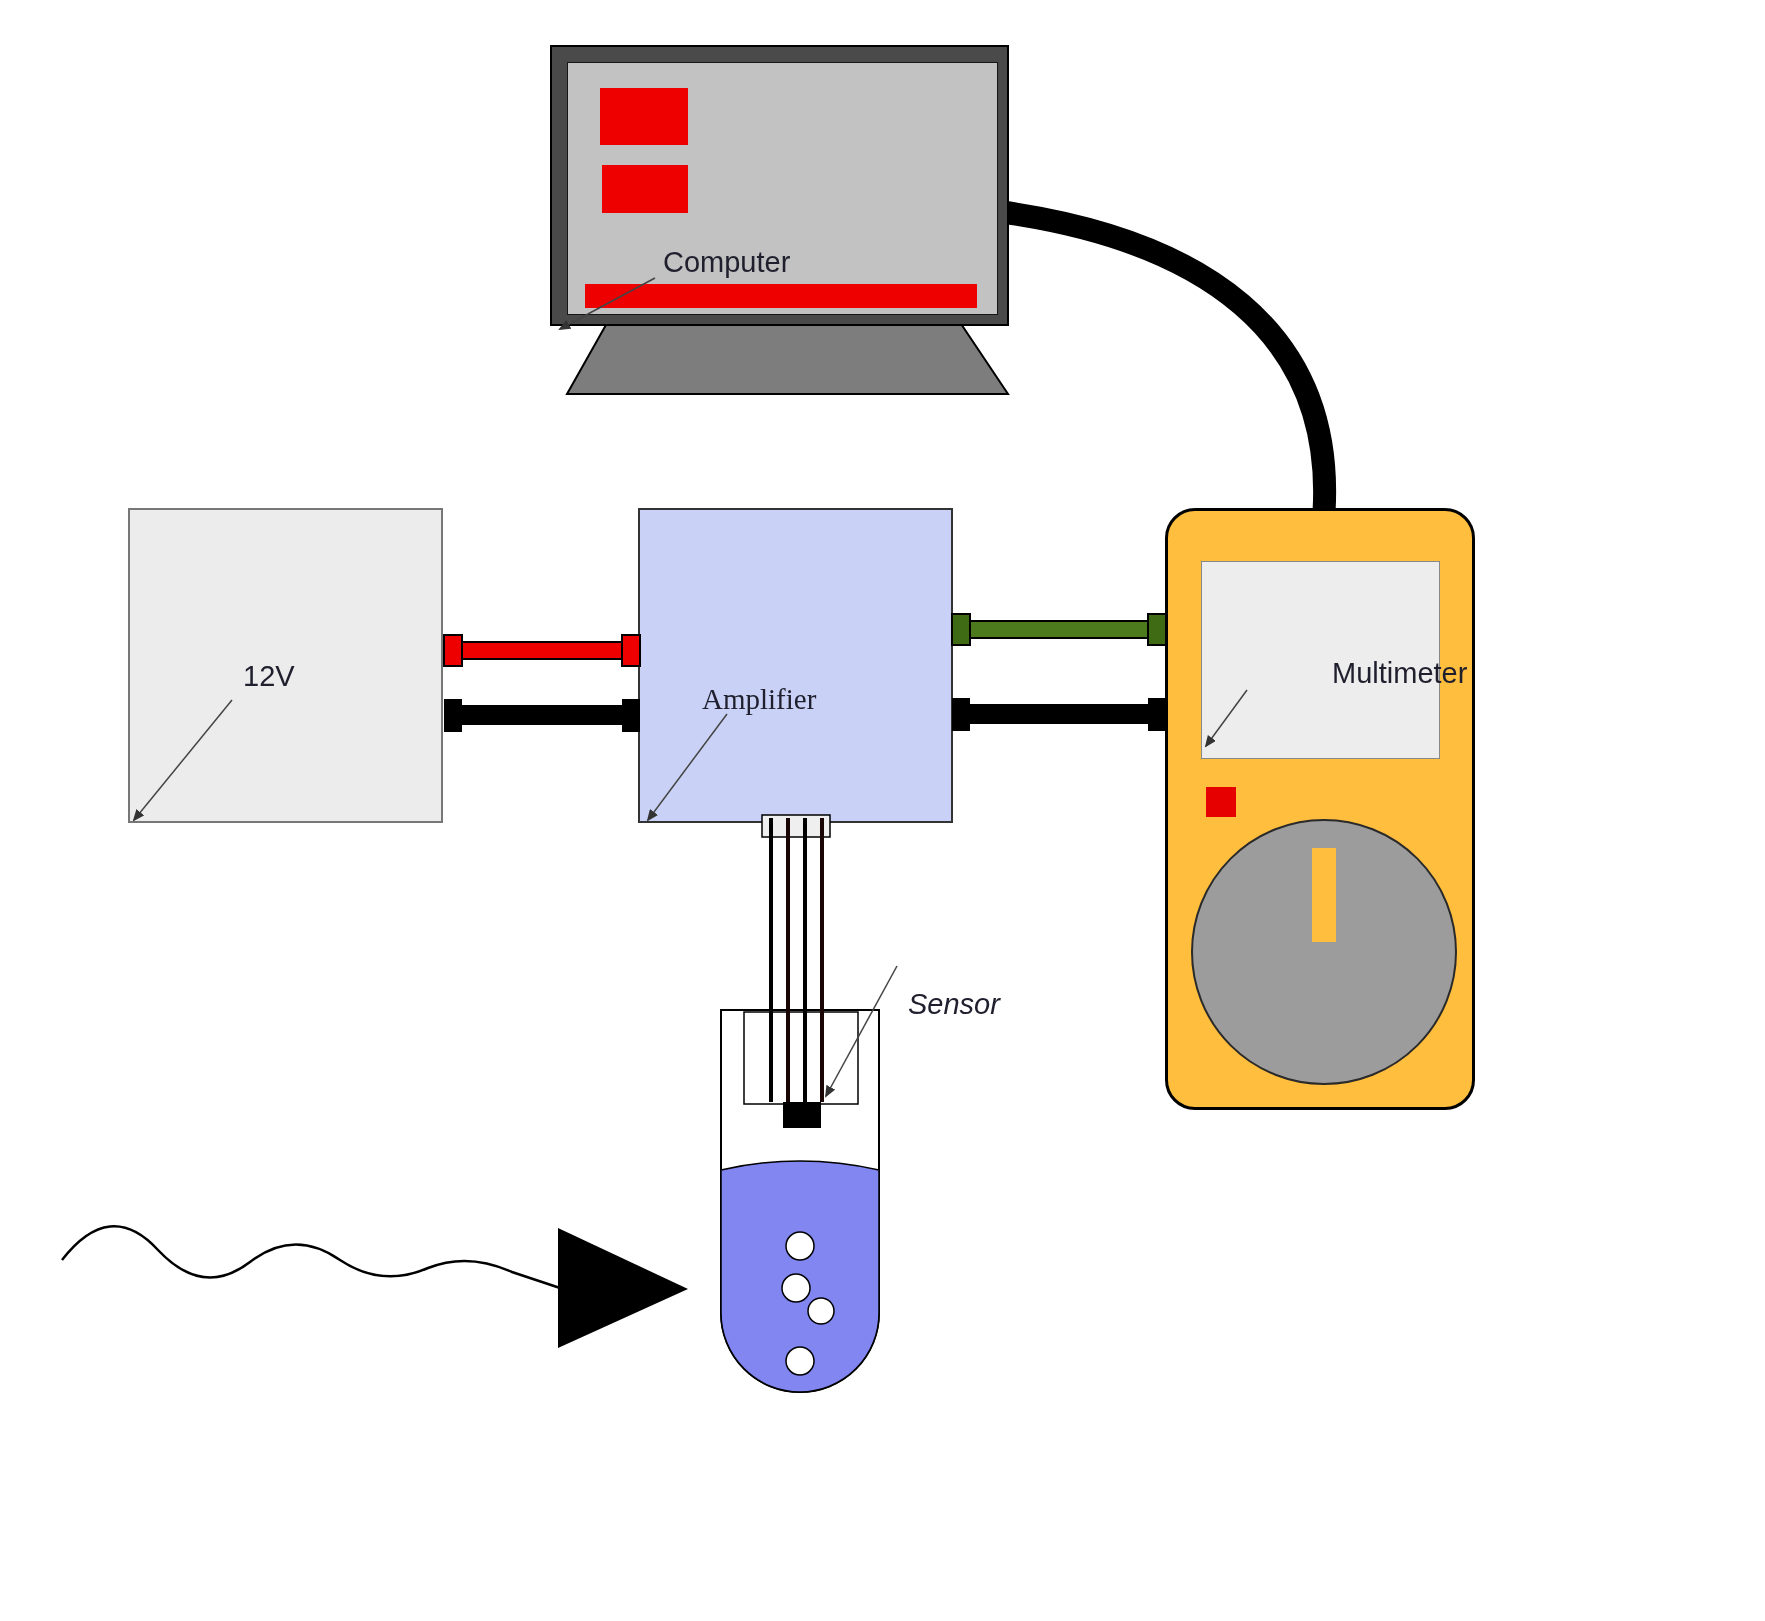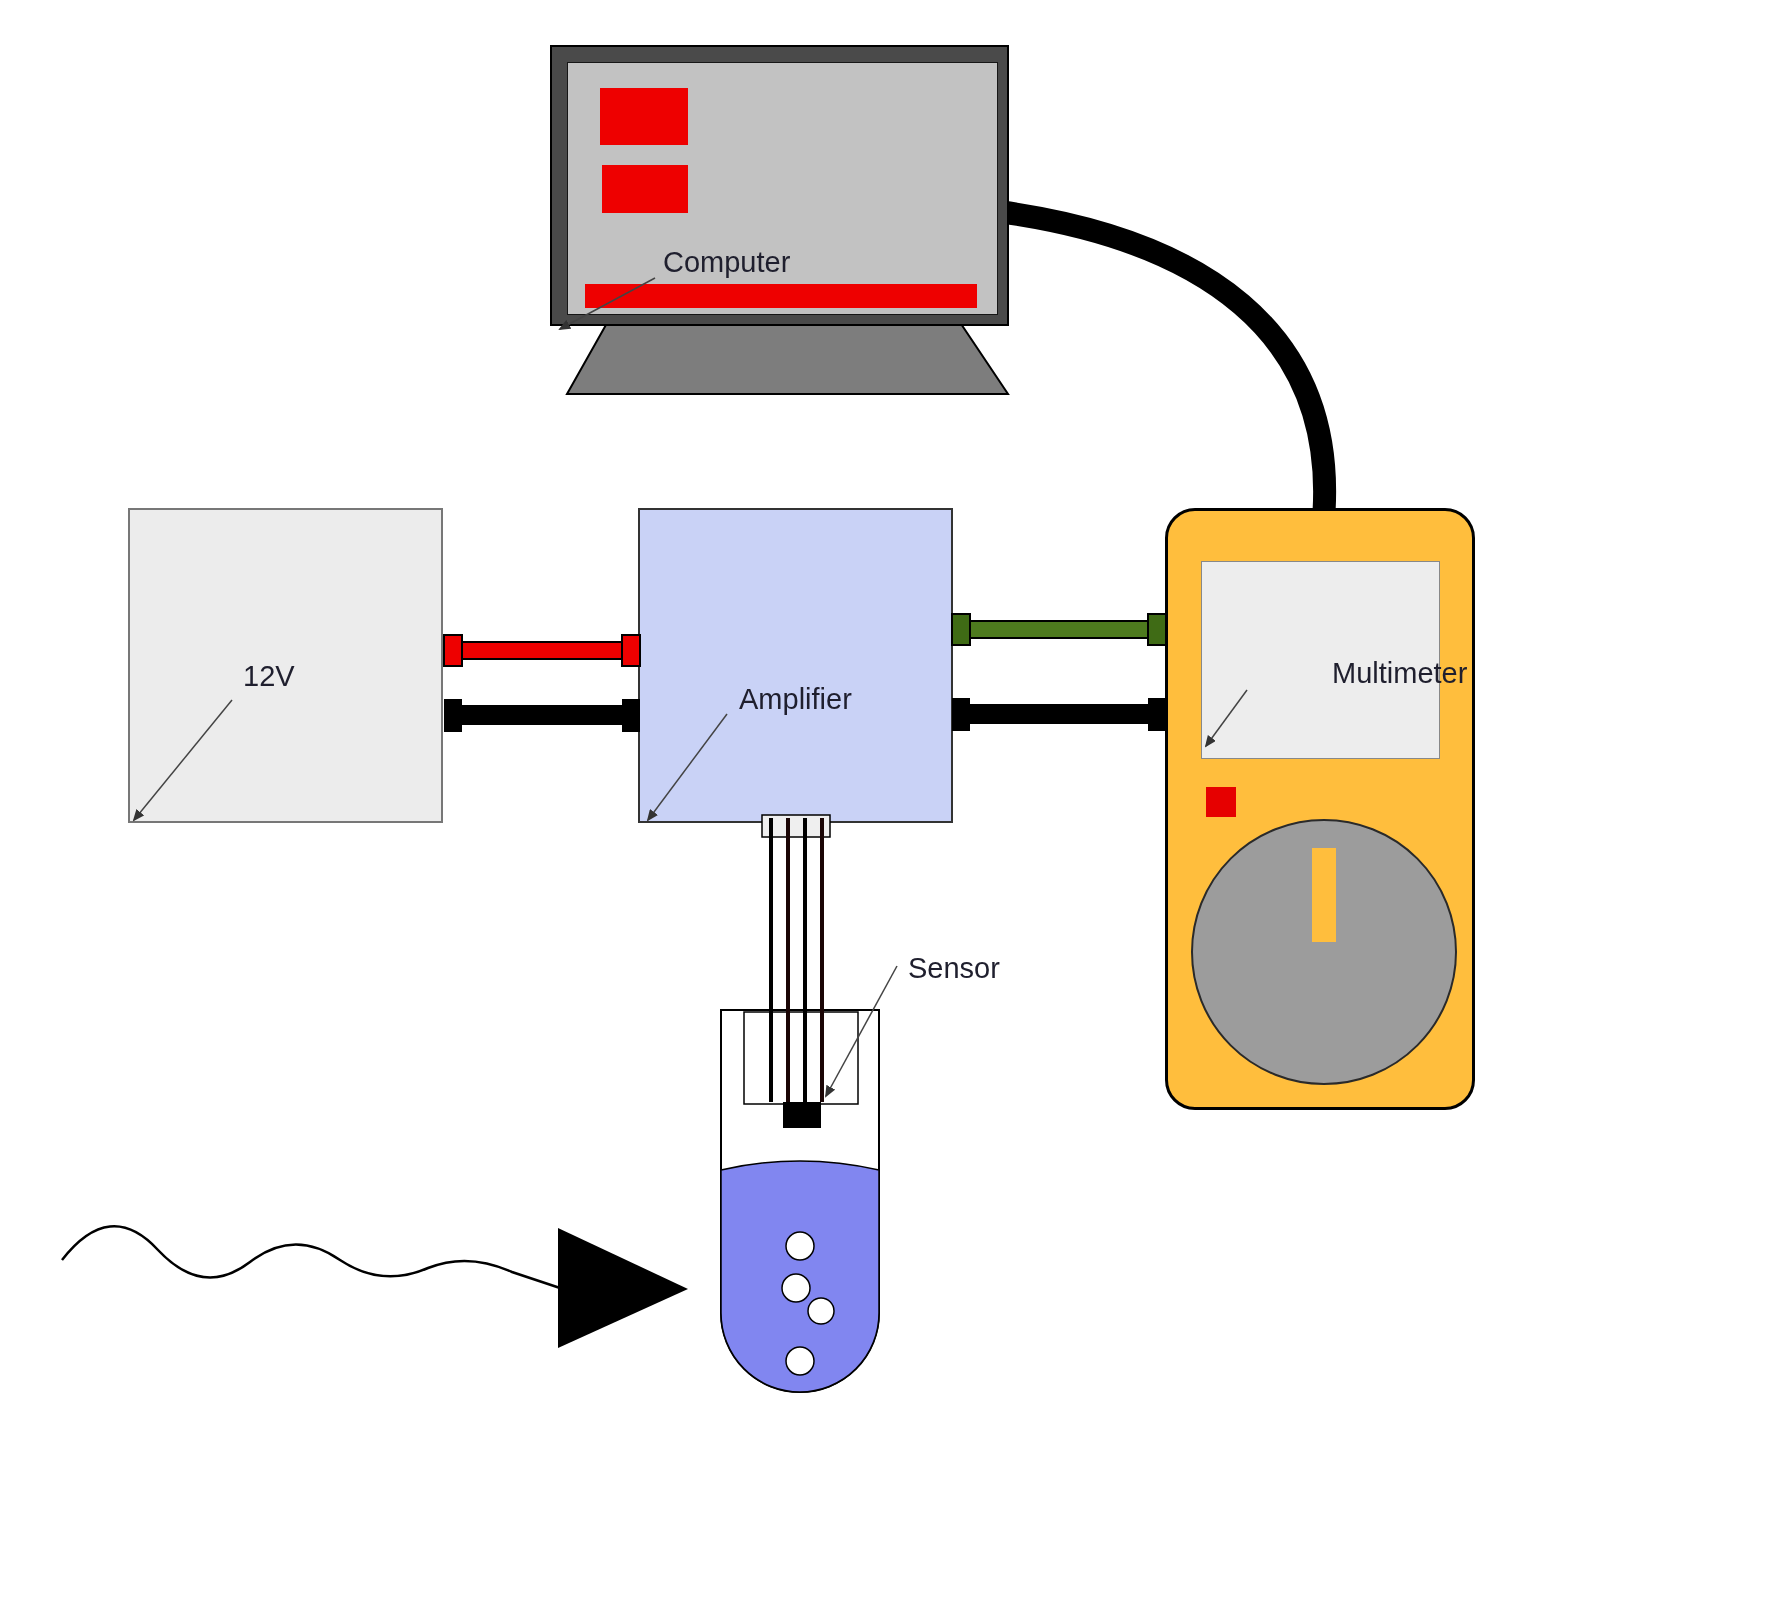--- a/index.html
+++ b/index.html
@@ -26,23 +26,23 @@
   
   #multimeter{left:1165px;top:508px;width:310px;height:602px;background:#ffbe3d;border:3px solid #000;border-radius:30px;}
   #mm-display{position:absolute;left:33px;top:50px;width:237px;height:196px;background:#ededed;border:1px solid #888;}
   #mm-button{position:absolute;left:38px;top:276px;width:30px;height:30px;background:#e60000;}
   #mm-dial{position:absolute;left:23px;top:308px;width:262px;height:262px;background:#9c9c9c;border:2px solid #2a2a2a;border-radius:50%;}
   #mm-slot{position:absolute;left:119px;top:27px;width:24px;height:94px;background:#ffbe3d;}
 
   
   #computer-label{left:663px;top:246px;}
   #power-label{left:243px;top:660px;}
-  #amplifier-label{left:739px;top:683px;}
+  #amplifier-label{left:702px;top:683px;font-family:Liberation Serif, serif;}
   #multimeter-label{left:1332px;top:657px;}
-  #sensor-label{left:908px;top:952px;}
+  #sensor-label{left:908px;top:988px;font-style:italic;}
 </style>
 </head>
 <body>
 
 <div id="canvas">
 
   <svg class="layer" id="layer-under" viewBox="0 0 1765 1621">
 
     <polygon points="620,300 945,300 1008,394 567,394" fill="#7d7d7d" stroke="#000" stroke-width="2"></polygon>
 

